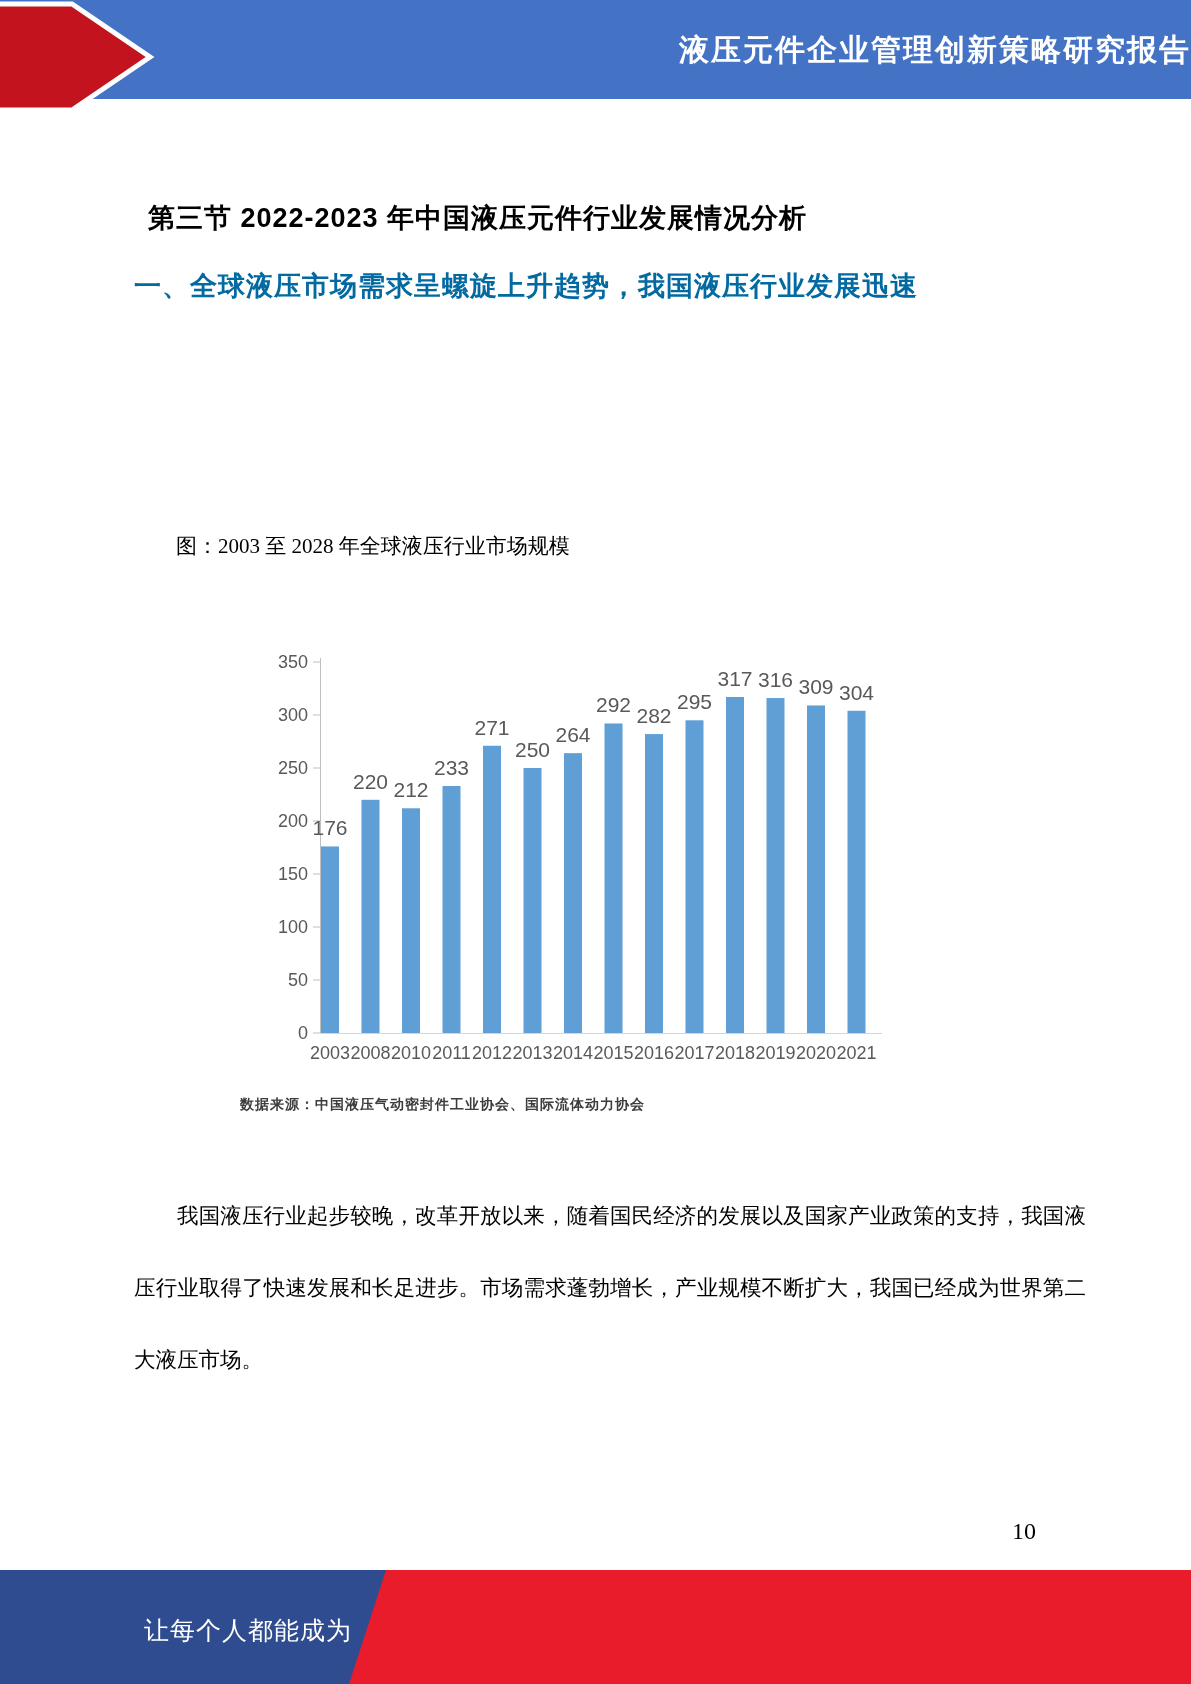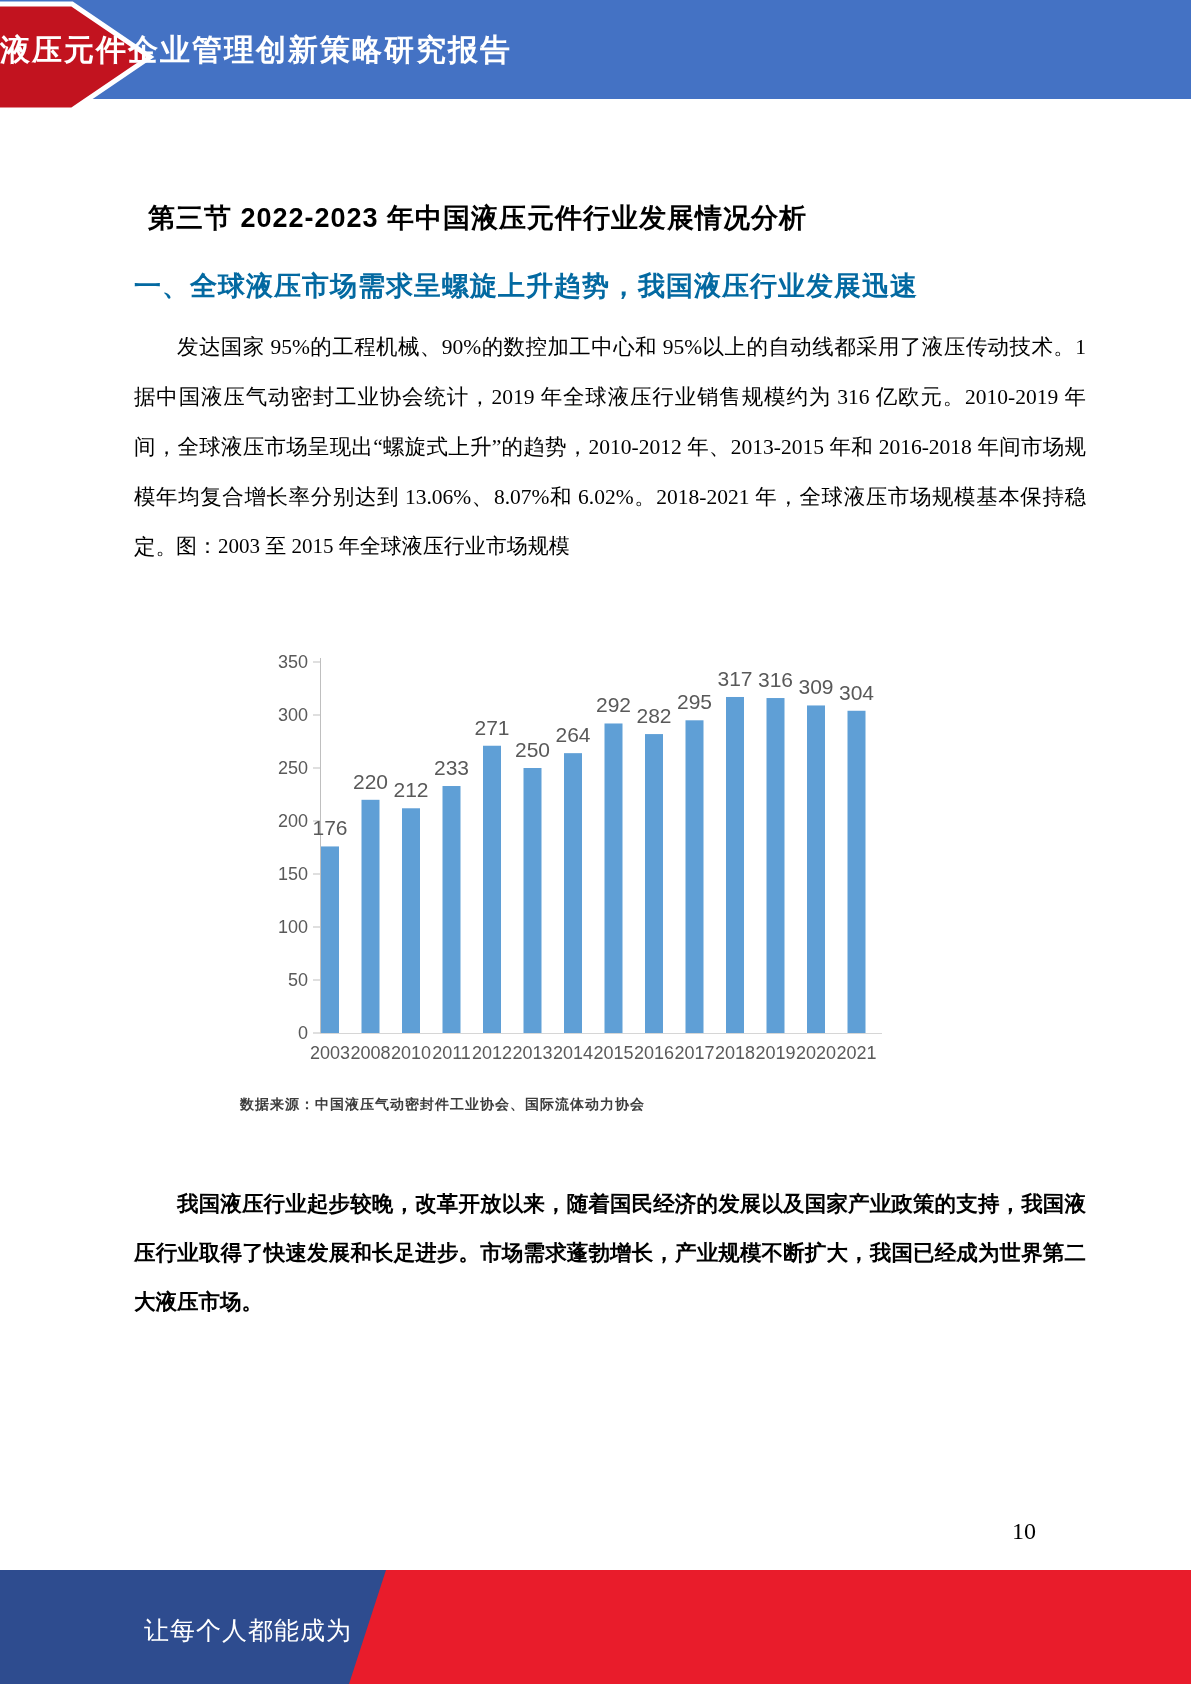--- a/index.html
+++ b/index.html
@@ -2,35 +2,35 @@
 <html><head>
 <meta charset="utf-8">
 <style>
   html,body{margin:0;padding:0;background:#fff;}
   .page{position:relative;width:1191px;height:1684px;background:#ffffff;overflow:hidden;
         font-family:"Liberation Serif","DejaVu Serif",serif;color:#000;}
   
   .header{position:absolute;top:0;left:0;width:1191px;height:112px;}
   .header-bar{position:absolute;top:0;left:0;width:1191px;height:99px;}
   .header-arrow{position:absolute;top:0;left:0;}
-  .header-title{position:absolute;top:30px;left:0;right:0;text-align:left;
+  .header-title{position:absolute;top:30px;left:0;right:0;text-align:right;
         font-family:"Liberation Sans","DejaVu Sans",sans-serif;font-weight:bold;
         font-size:30px;color:#ffffff;letter-spacing:2px;}
   
   .h-sec{position:absolute;left:134px;top:186px;margin:14px;
         font-family:"Liberation Sans","DejaVu Sans",sans-serif;font-weight:bold;
         font-size:27px;color:#000;letter-spacing:1px;}
   .h-sub{position:absolute;left:134px;top:268px;margin:0;
         font-family:"Liberation Sans","DejaVu Sans",sans-serif;font-weight:bold;
         font-size:27px;color:#0369a1;letter-spacing:1px;}
   
   .para{position:absolute;left:134px;width:952px;margin:0;
         font-size:21.5px;text-align:justify;text-indent:2em;color:#000;}
   .para1{top:322px;line-height:50px;}
-  .para2{top:1180px;line-height:49px;font-weight:bold;}
+  .para2{top:1180px;line-height:72px;}
   .fig-caption{position:absolute;left:176px;top:532px;font-size:21px;color:#000;}
   .fig-source{position:absolute;left:240px;top:1096px;
         font-family:"Liberation Sans","DejaVu Sans",sans-serif;font-weight:bold;
         font-size:14px;color:#3d3d3d;letter-spacing:1px;}
   
   .chart{position:absolute;left:250px;top:598px;}
   .chart text.ax{font:18px "Liberation Sans","DejaVu Sans",sans-serif;fill:#595959;}
   .chart text.ax2{font:18px "Liberation Sans","DejaVu Sans",sans-serif;fill:#595959;}
   .chart text.val{font:21px "Liberation Sans","DejaVu Sans",sans-serif;fill:#595959;}
   
@@ -52,23 +52,22 @@
     <div class="header-bar" id="header-bar" style="background: rgb(68, 114, 196);"></div>
     <svg class="header-arrow" width="220" height="114">
       <polygon id="header-arrow-poly" points="-10,4 72,4 150,57 72,110 -10,110" stroke="#ffffff" stroke-width="5" fill="#C2131F"></polygon>
     </svg>
     <div class="header-title">液压元件企业管理创新策略研究报告</div>
   </div>
 
   <h1 class="h-sec">第三节 2022-2023 年中国液压元件行业发展情况分析</h1>
   <h2 class="h-sub">一、全球液压市场需求呈螺旋上升趋势，我国液压行业发展迅速</h2>
 
-  <p class="para para1">发达国家 95%的工程机械、90%的数控加工中心和 95%以上的自动线都采用了液压传动技术。1 据中国液压气动密封工业协会统计，2019 年全球液压行业销售规模约为 316 亿欧元。2010-2019 年间，全球液压市场呈现出“螺旋式上升”的趋势，2010-2012 年、2013-2015 年和 2016-2018 年间市场规模年均复合增长率分别达到 13.06%、8.07%和 6.02%。2018-2021 年，全球液压市场规模基本保持稳定。</p>
 
-  <div class="fig-caption">图：2003 至 2015 年全球液压行业市场规模</div>
+  <div class="fig-caption">图：2003 至 2028 年全球液压行业市场规模</div>
 
   <svg id="chart-svg" class="chart" width="660" height="490" viewBox="0 0 660 490">
       <text x="58" y="441" text-anchor="end" class="ax">0</text>
       <line x1="63" y1="435" x2="70" y2="435" stroke="#BFBFBF" stroke-width="1"></line>
       <text x="58" y="388" text-anchor="end" class="ax">50</text>
       <line x1="63" y1="382" x2="70" y2="382" stroke="#BFBFBF" stroke-width="1"></line>
       <text x="58" y="335" text-anchor="end" class="ax">100</text>
       <line x1="63" y1="329" x2="70" y2="329" stroke="#BFBFBF" stroke-width="1"></line>
       <text x="58" y="282" text-anchor="end" class="ax">150</text>
       <line x1="63" y1="276" x2="70" y2="276" stroke="#BFBFBF" stroke-width="1"></line>

